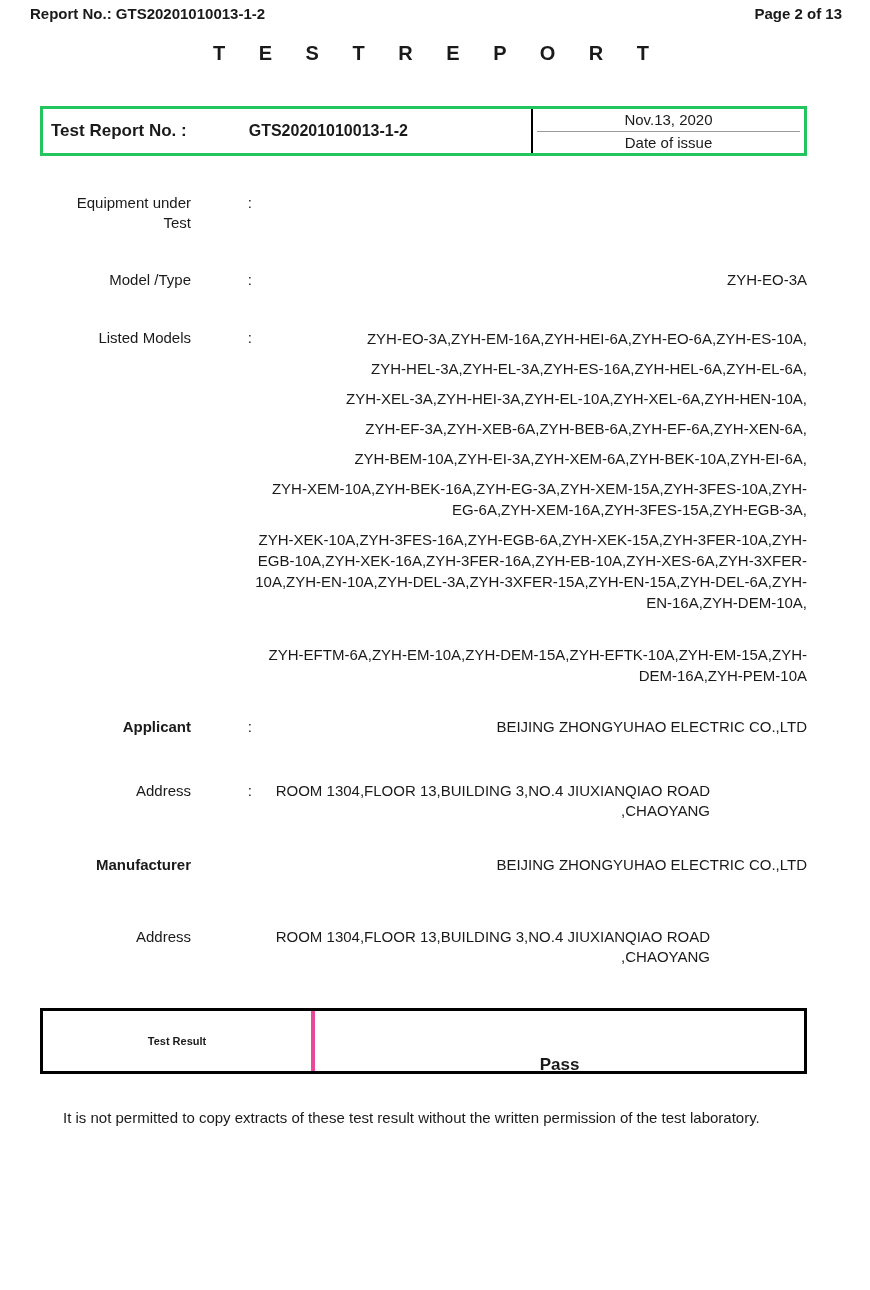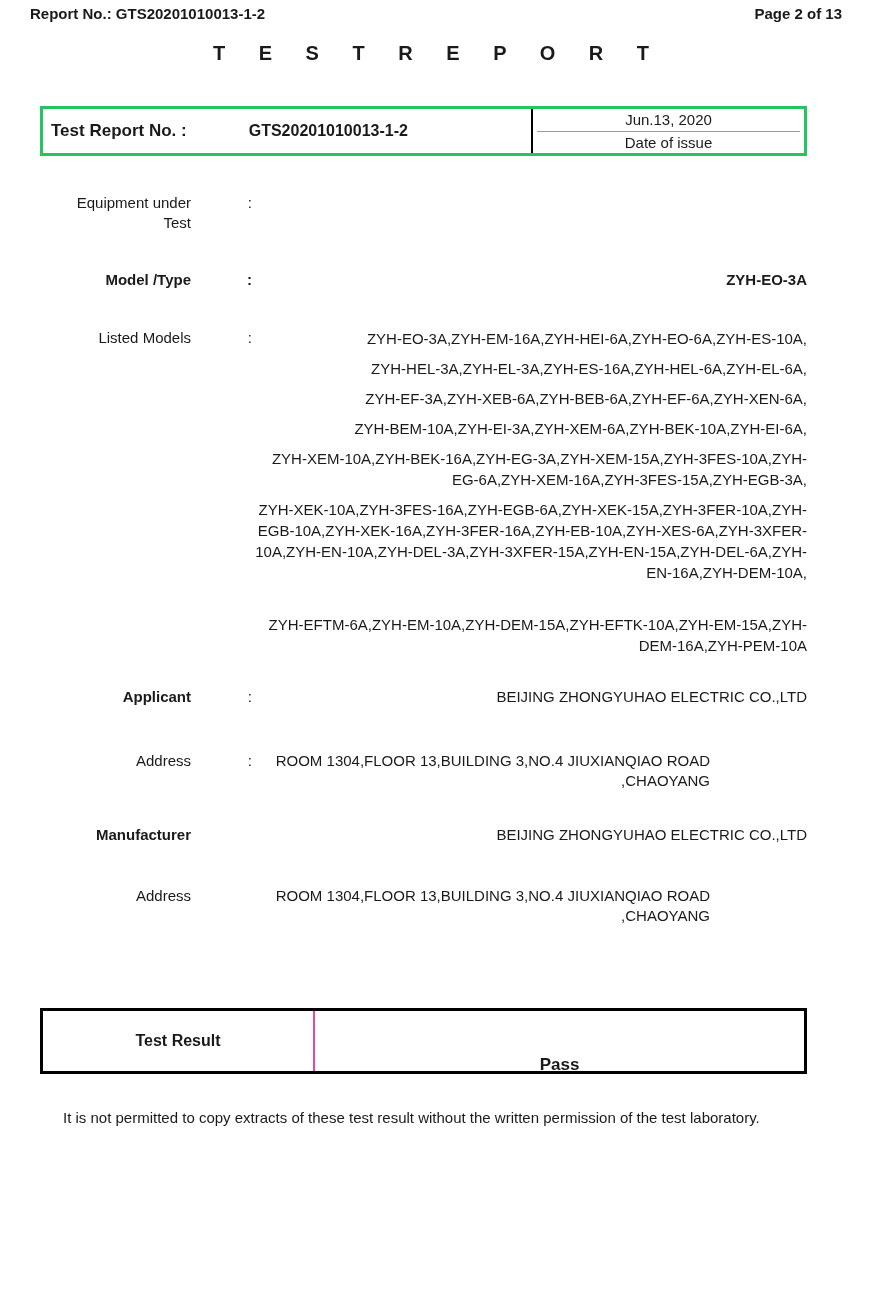--- a/index.html
+++ b/index.html
@@ -94,48 +94,48 @@
     line-height: 20px;
     text-align: right;
   }
   .field .f-label { max-width: 128px; }
   .field .f-label.bold { font-weight: bold; }
   .field .f-colon { }
   .field .f-value { }
   .field .f-value.narrow { max-width: 458px; }
 
   .row-equipment { margin-bottom: 37px; }
-  .row-model    { margin-bottom: 38px; font-weight: bold; }
+  .row-model    { margin-bottom: 38px; }
   .row-listed   { margin-bottom: 31px; }
   .row-applicant { margin-bottom: 44px; }
   .row-address1 { margin-bottom: 34px; }
-  .row-manufacturer { margin-bottom: 41px; }
+  .row-manufacturer { margin-bottom: 52px; }
 
   .models-list p {
     line-height: 21px;
     margin-bottom: 9px;
     word-break: break-word;
   }
   .models-list p:last-child { margin-bottom: 0; margin-top: 31px; }
 
   
   .result-table {
     position: absolute;
     top: 1008px; left: 40px;
     width: 767px; height: 66px;
     border: 3px solid #000;
     display: flex;
   }
   .result-table .res-label-cell {
     width: 272px;
-    border-right: 2px solid #ec4899;
+    border-right: 4px solid #ec4899;
     display: flex;
     align-items: center;
     justify-content: center;
-    font-size: 16px;
+    font-size: 11px;
     font-weight: bold;
   }
   .result-table .res-value-cell {
     flex: 1;
     display: flex;
     align-items: center;
     justify-content: center;
     font-size: 17px;
     font-weight: bold;
     margin-top: 48px;
@@ -162,21 +162,21 @@
   </div>
 
   <div class="doc-title">T E S T   R E P O R T</div>
 
   <div class="report-table">
     <div class="left-cell">
       <span class="rt-label">Test Report No. :</span>
       <span class="rt-number">GTS20201010013-1-2</span>
     </div>
     <div class="right-cell">
-      <div class="date-row">Jun.13, 2020</div>
+      <div class="date-row">Nov.13, 2020</div>
       <div class="date-divider"></div>
       <div class="date-row">Date of issue</div>
     </div>
   </div>
 
   <div class="fields-block">
 
     <div class="field row-equipment">
       <span class="f-label">Equipment under Test</span>
       <span class="f-colon">:</span>
@@ -187,20 +187,21 @@
       <span class="f-colon">:</span>
       <span class="f-value">ZYH-EO-3A</span>
     </div>
 
     <div class="field row-listed">
       <span class="f-label">Listed Models</span>
       <span class="f-colon">:</span>
       <div class="f-value models-list">
         <p>ZYH-EO-3A,ZYH-EM-16A,ZYH-HEI-6A,ZYH-EO-6A,ZYH-ES-10A,</p>
         <p>ZYH-HEL-3A,ZYH-EL-3A,ZYH-ES-16A,ZYH-HEL-6A,ZYH-EL-6A,</p>
+        <p>ZYH-XEL-3A,ZYH-HEI-3A,ZYH-EL-10A,ZYH-XEL-6A,ZYH-HEN-10A,</p>
         <p>ZYH-EF-3A,ZYH-XEB-6A,ZYH-BEB-6A,ZYH-EF-6A,ZYH-XEN-6A,</p>
         <p>ZYH-BEM-10A,ZYH-EI-3A,ZYH-XEM-6A,ZYH-BEK-10A,ZYH-EI-6A,</p>
         <p>ZYH-XEM-10A,ZYH-BEK-16A,ZYH-EG-3A,ZYH-XEM-15A,ZYH-3FES-10A,ZYH-EG-6A,ZYH-XEM-16A,ZYH-3FES-15A,ZYH-EGB-3A,</p>
         <p>ZYH-XEK-10A,ZYH-3FES-16A,ZYH-EGB-6A,ZYH-XEK-15A,ZYH-3FER-10A,ZYH-EGB-10A,ZYH-XEK-16A,ZYH-3FER-16A,ZYH-EB-10A,ZYH-XES-6A,ZYH-3XFER-10A,ZYH-EN-10A,ZYH-DEL-3A,ZYH-3XFER-15A,ZYH-EN-15A,ZYH-DEL-6A,ZYH-EN-16A,ZYH-DEM-10A,</p>
         <p>ZYH-EFTM-6A,ZYH-EM-10A,ZYH-DEM-15A,ZYH-EFTK-10A,ZYH-EM-15A,ZYH-DEM-16A,ZYH-PEM-10A</p>
       </div>
     </div>
 
     <div class="field row-applicant">
       <span class="f-label bold">Applicant</span>

